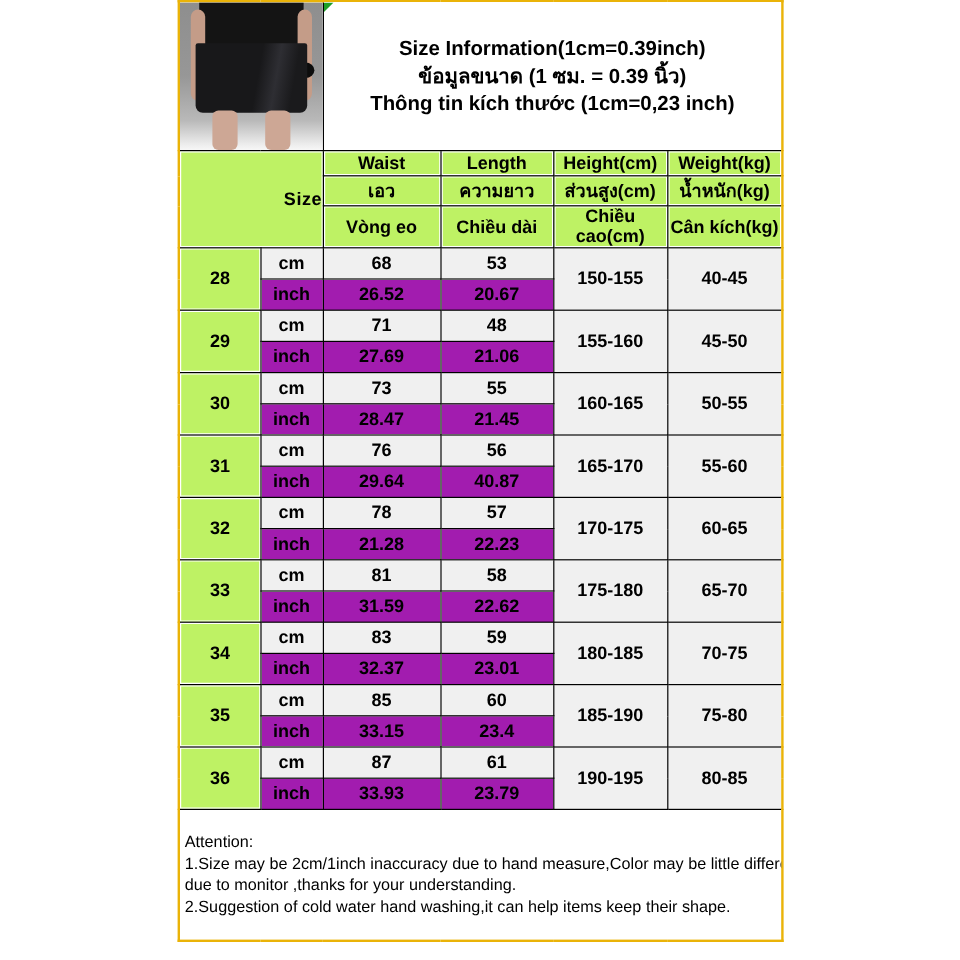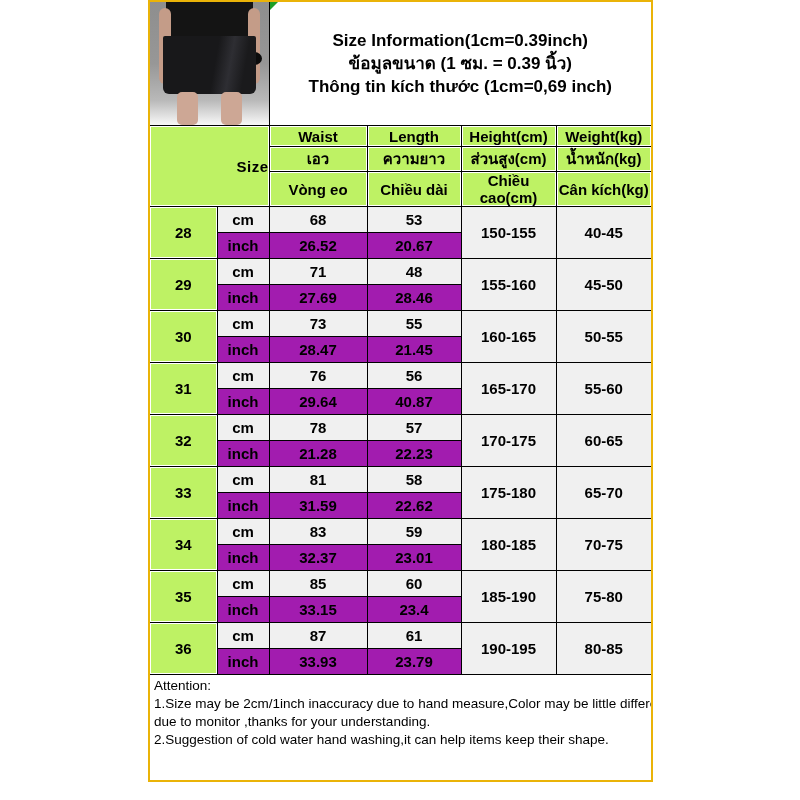--- a/index.html
+++ b/index.html
@@ -47,21 +47,21 @@
   
   tr.hdr td { height:21px; font-size:15px; }
   td.size-hdr { font-size:29px; letter-spacing:0.5px;text-align:right; }
 
   
   tr.data td { height:26px; }
 
   
   td.footer-cell { height:106px; text-align:left; vertical-align:top;
                    font-weight:normal; font-size:13.5px; line-height:18px;
-                   padding:2px 4px; background:#fff; }
+                   padding:18px 4px; background:#fff; }
   .attn-line { white-space:nowrap; }
 </style>
 </head>
 <body>
 
 <div class="sheet">
 <table class="size-table">
   <colgroup>
     <col style="width:68px">
         <col style="width:52px">
@@ -81,21 +81,21 @@
         <div class="watch"></div>
         <div class="shorts"></div>
         <div class="leg left"></div>
         <div class="leg right"></div>
       </div>
     </td>
     <td class="title-cell" colspan="4">
       <span class="corner"></span>
       <div class="tl">Size Information(1cm=0.39inch)</div>
       <div class="tl">ข้อมูลขนาด (1 ซม. = 0.39 นิ้ว)</div>
-      <div class="tl">Thông tin kích thước (1cm=0,69 inch)</div>
+      <div class="tl">Thông tin kích thước (1cm=0,23 inch)</div>
     </td>
   </tr>
 
   <tr class="hdr">
     <td class="g size-hdr" rowspan="3" colspan="2">Size</td>
     <td class="g">Waist</td>
     <td class="g">Length</td>
     <td class="g">Height(cm)</td>
     <td class="g">Weight(kg)</td>
   </tr>
@@ -130,21 +130,21 @@
     <td class="g" rowspan="2">29</td>
     <td class="lg">cm</td>
     <td class="lg">71</td>
     <td class="lg">48</td>
     <td class="lg" rowspan="2">155-160</td>
     <td class="lg" rowspan="2">45-50</td>
   </tr>
   <tr class="data">
     <td class="w">inch</td>
     <td class="w">27.69</td>
-    <td class="w">28.46</td>
+    <td class="w">21.06</td>
   </tr>
 
   <tr class="data">
     <td class="g" rowspan="2">30</td>
     <td class="lg">cm</td>
     <td class="lg">73</td>
     <td class="lg">55</td>
     <td class="lg" rowspan="2">160-165</td>
     <td class="lg" rowspan="2">50-55</td>
   </tr>

